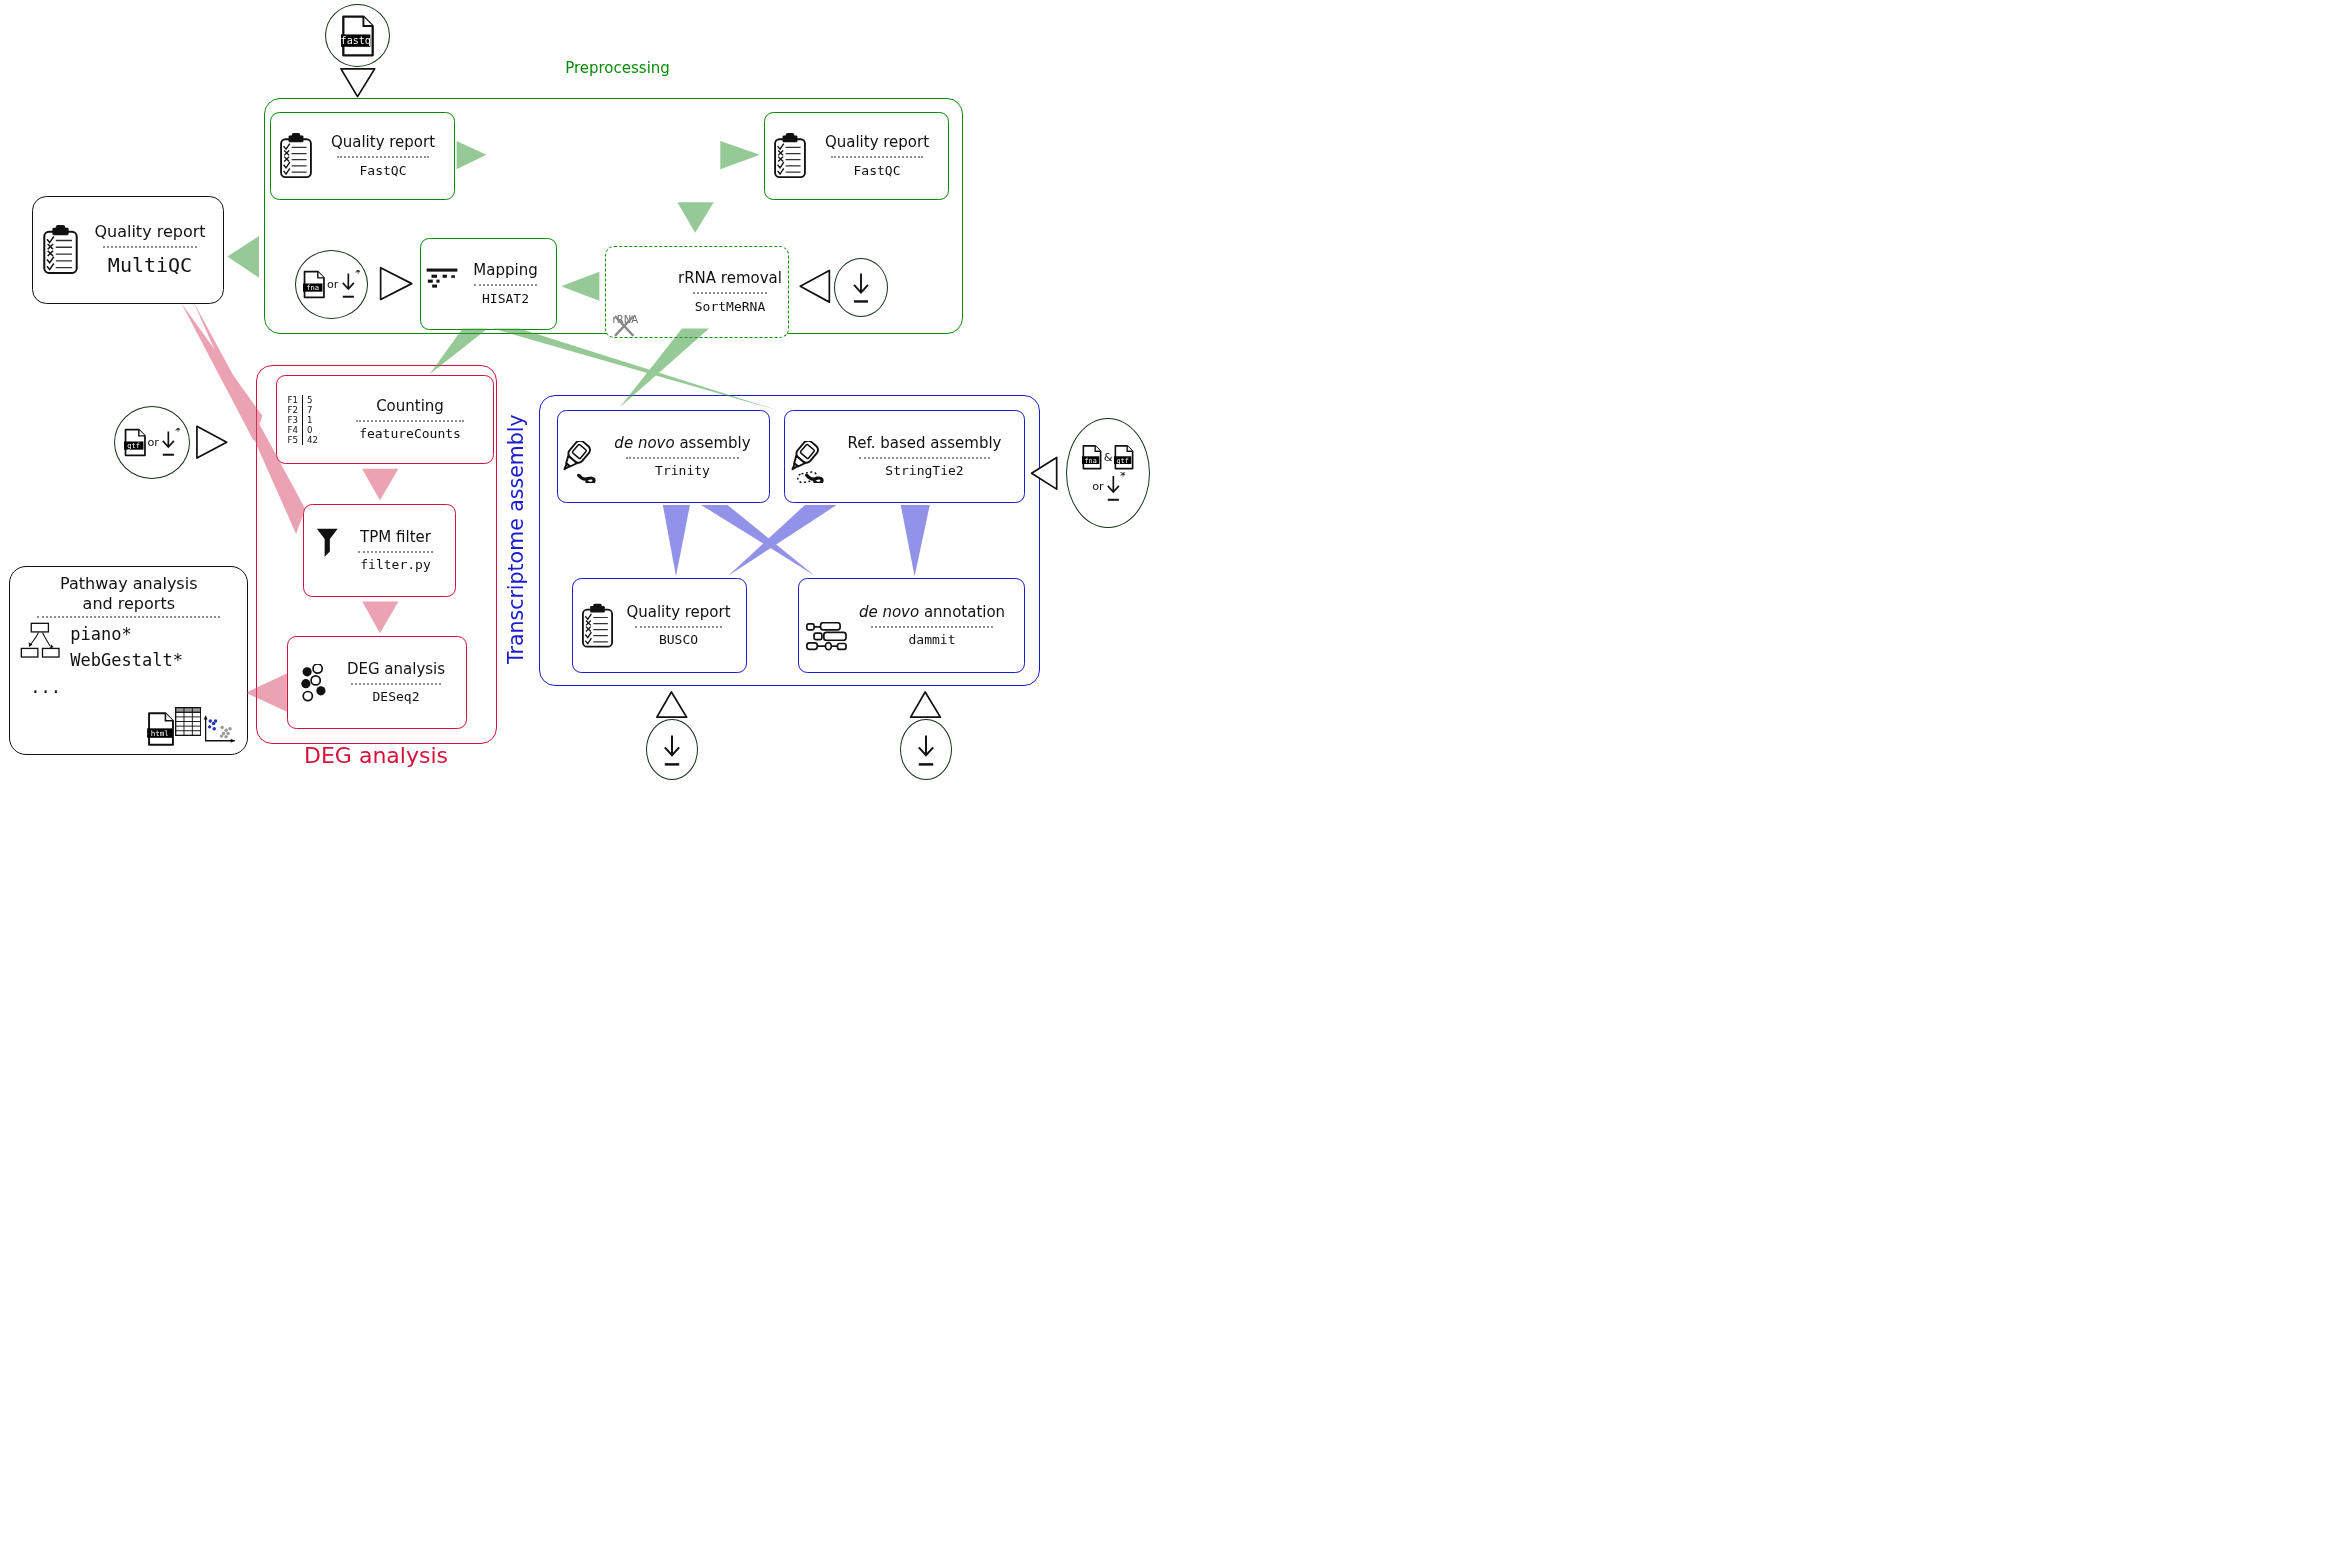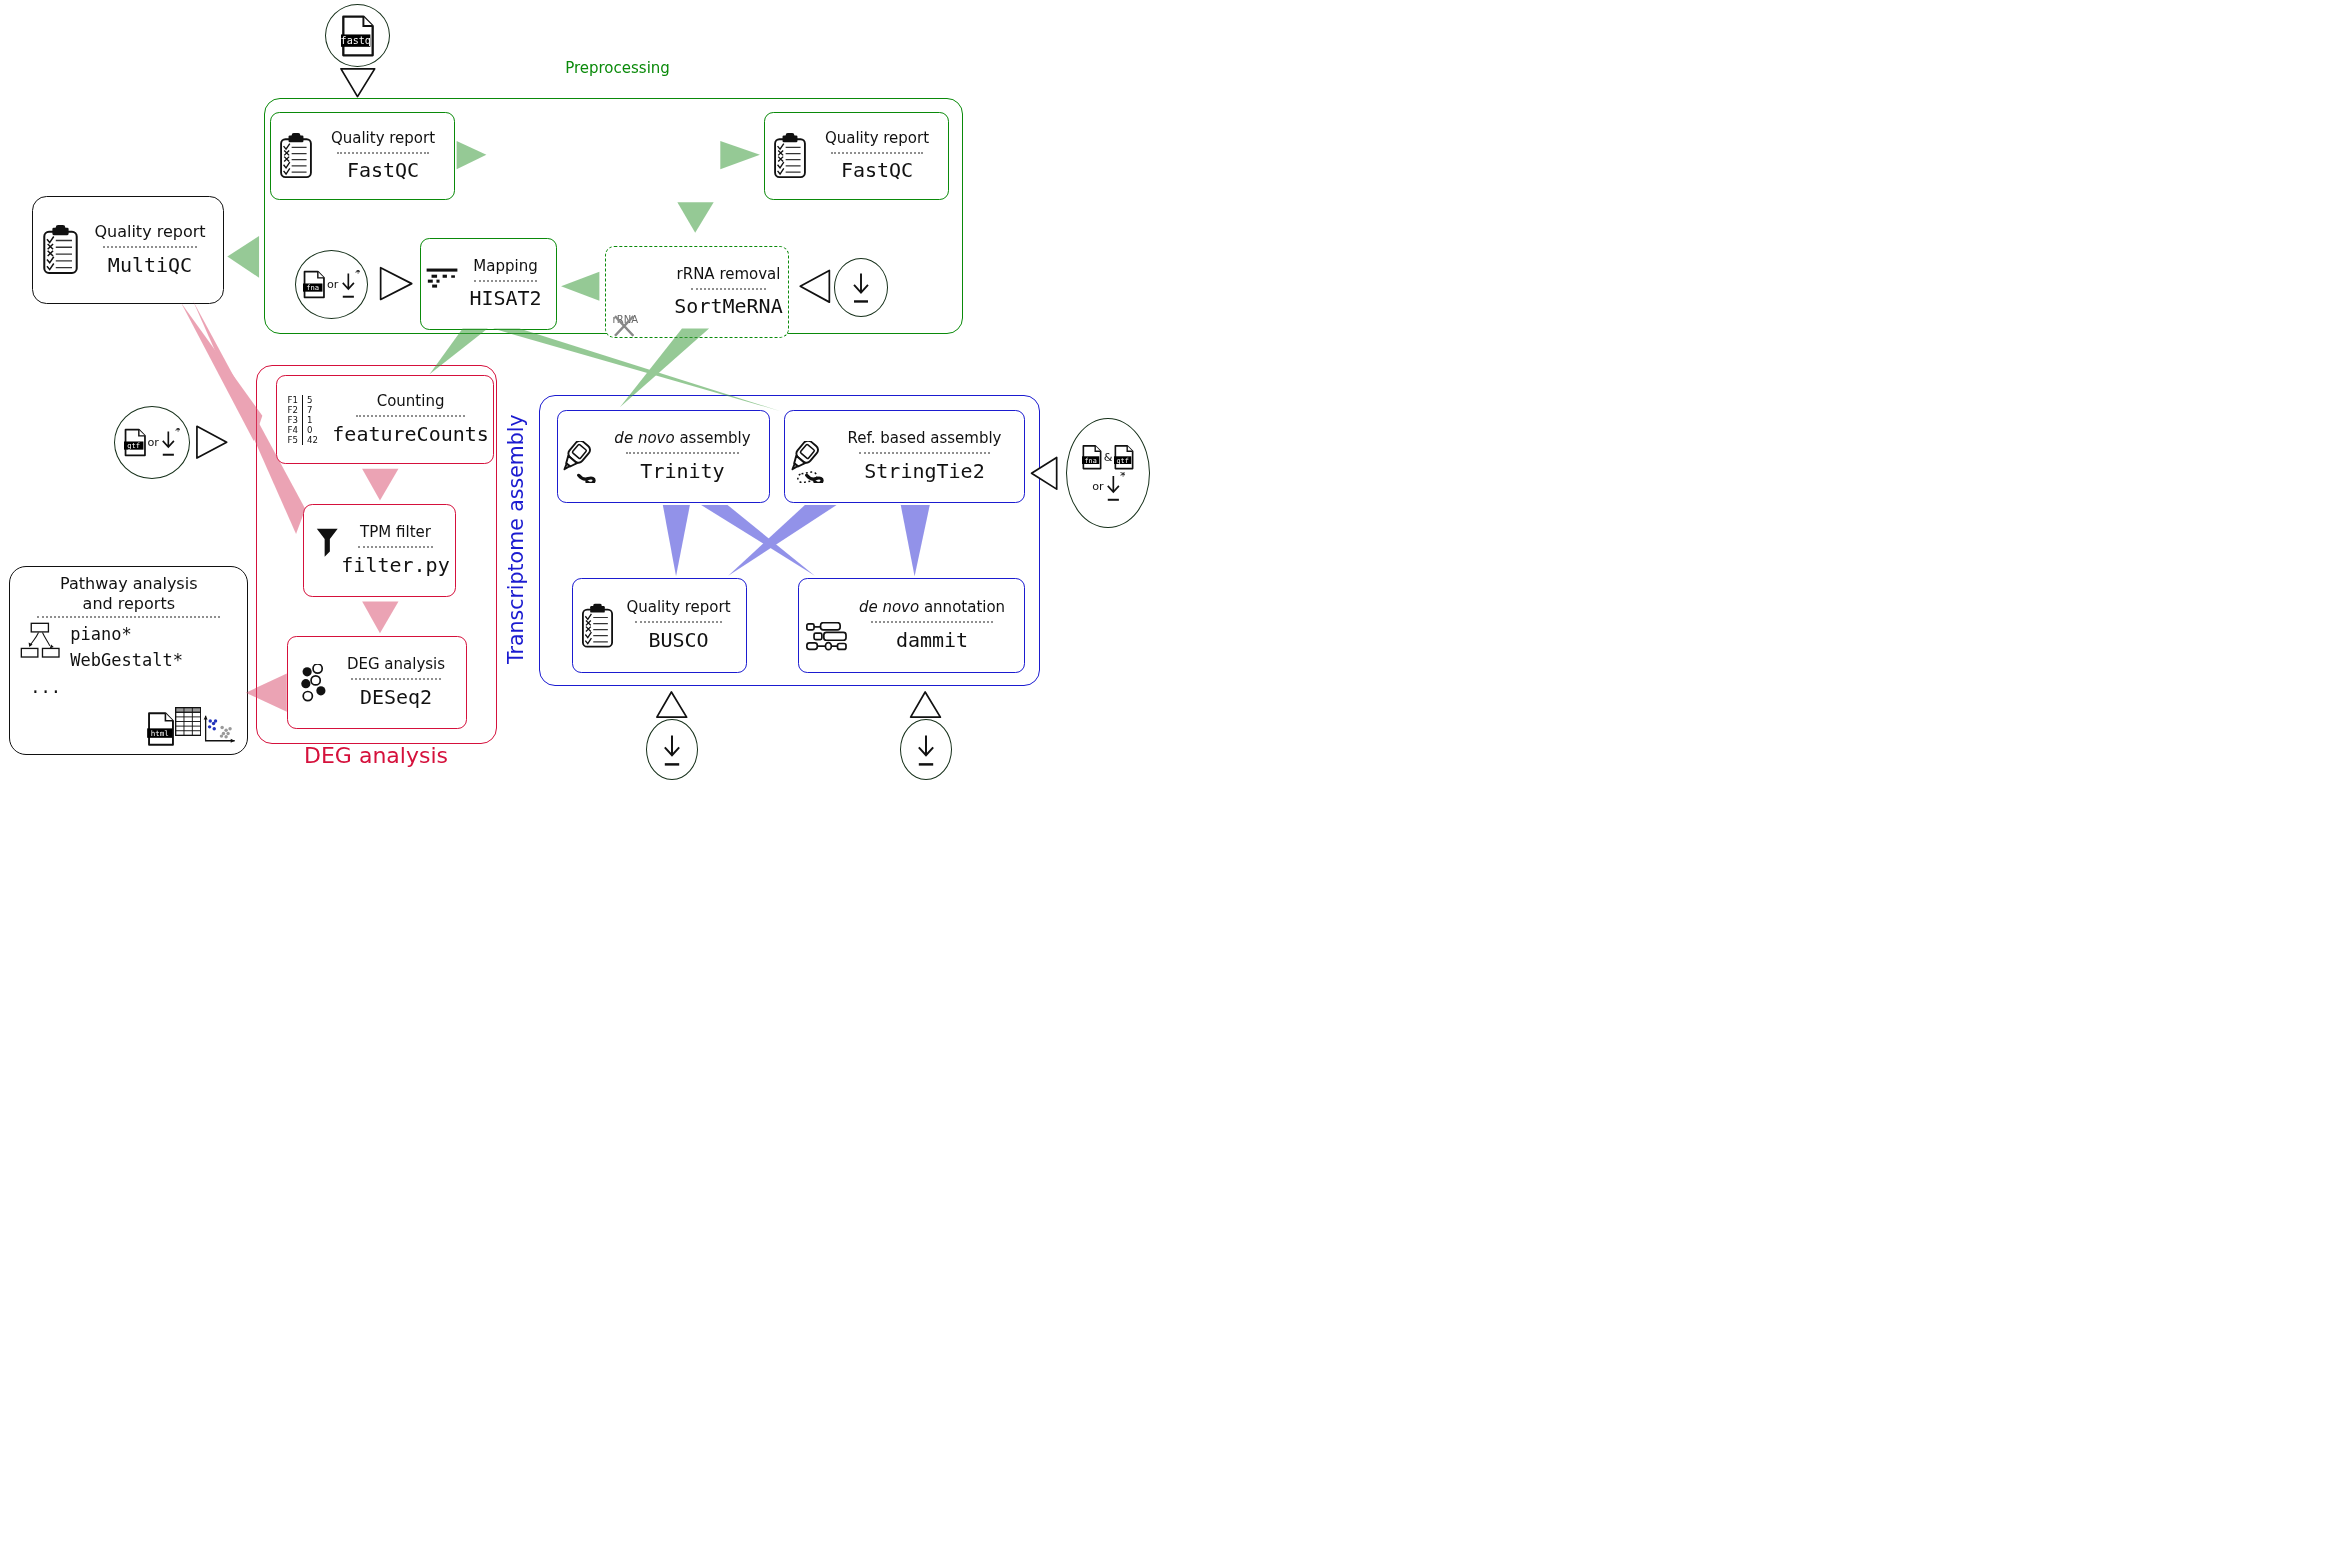--- a/index.html
+++ b/index.html
@@ -9,21 +9,21 @@
   .box{position:absolute;background:#fff;border-radius:9.3px;z-index:10;display:flex;align-items:center;}
   .container{background:none;z-index:5;border-radius:16px;}
   .bd-g{border:1.7px solid #0a8a0a;}
   .bd-g-dash{border:1.7px dashed #0a8a0a;}
   .bd-r{border:1.7px solid #d5113c;}
   .bd-b{border:1.7px solid #1b1bd0;}
   .bd-k{border:1.7px solid #111;}
   .ncol{flex:1;display:flex;flex-direction:column;align-items:center;gap:2px;padding:4px 5.3px;}
   .title{font-size:15px;line-height:1.15;text-align:center;}
   .title i{font-style:italic;}
-  .tool{font-family:"DejaVu Sans Mono","Liberation Mono",monospace;font-size:20px;text-align:center;}
+  .tool{font-family:"DejaVu Sans Mono","Liberation Mono",monospace;font-size:13px;text-align:center;}
   .dots{width:70%;height:0;border-bottom:2.3px dotted #8f8f8f;margin:2.6px 0;}
   .nicon{position:absolute;top:50%;transform:translateY(-50%);line-height:0;}
   .seclabel{position:absolute;z-index:20;text-align:center;font-weight:500;}
   .ellipse{position:absolute;z-index:10;background:#fff;border:1.7px solid #16301a;border-radius:50%;
            display:flex;align-items:center;justify-content:center;}
   .orword{font-size:11.2px;margin:0 1.3px;}
   .ftable{font-size:8.6px;line-height:10px;}
   .frow{display:flex;}
   .fl{width:14.5px;text-align:left;}
   .fv{border-left:1.3px solid #111;padding-left:4px;width:14.5px;}

